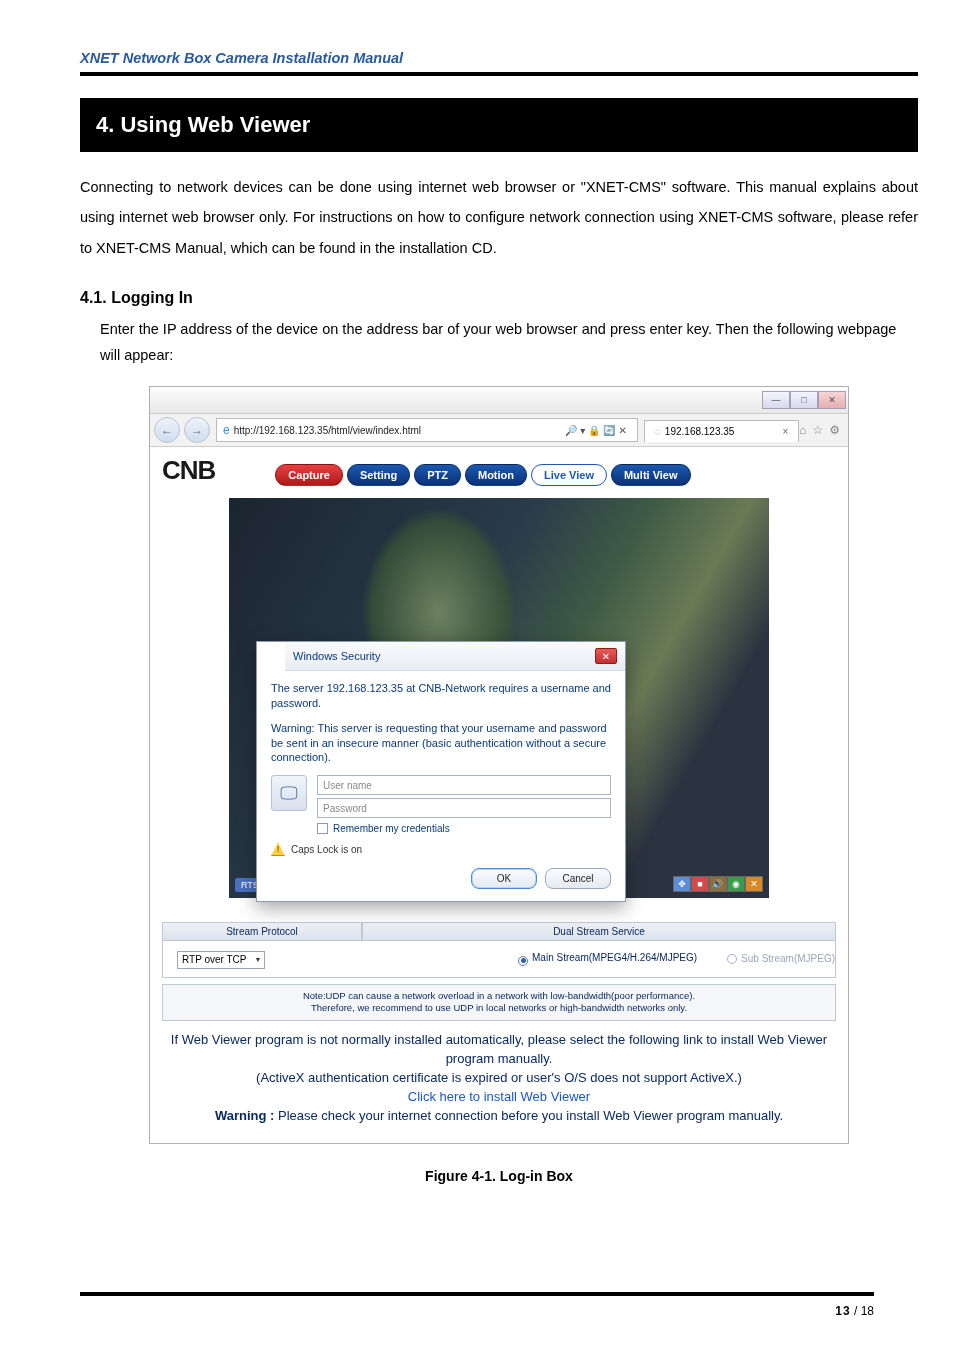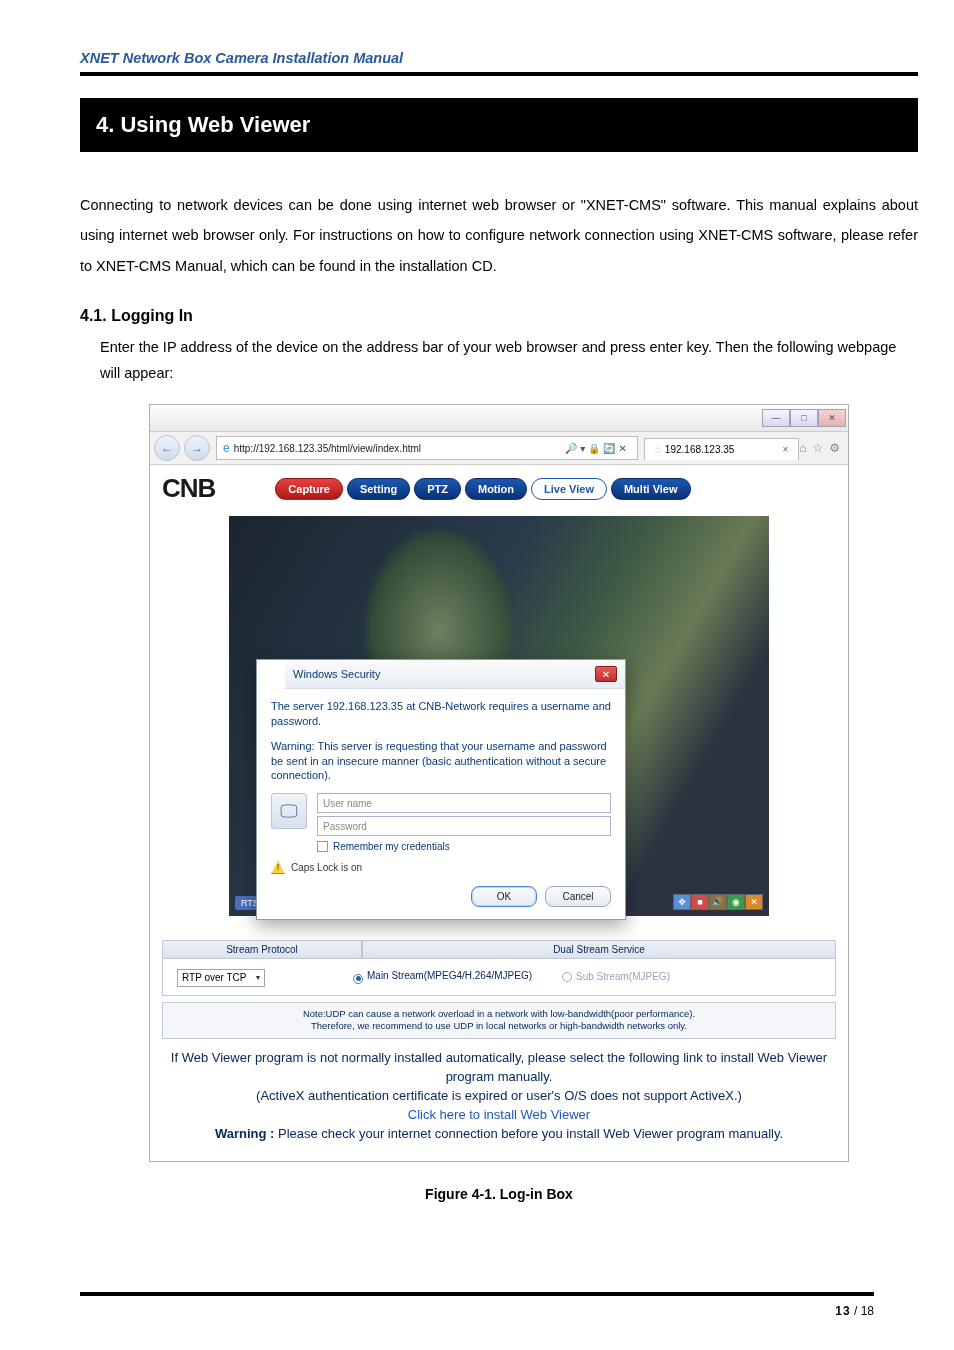--- a/index.html
+++ b/index.html
@@ -1,39 +1,39 @@
 <!DOCTYPE html>
 <html><head>
 <meta charset="utf-8">
 <style>
   * { margin: 0; padding: 0; box-sizing: border-box; }
   body { width: 954px; height: 1350px; background: #fff; font-family: Arial, Helvetica, sans-serif; position: relative; }
   .page-wrap { padding: 50px 36px 40px 80px; }
   .doc-title { font-style: italic; font-weight: bold; color: #2a5a9c; font-size: 14.5px; padding-bottom: 6px; }
   .title-rule { height: 4px; background: #000; margin-bottom: 22px; }
-  .section-bar { background: #000; color: #fff; font-size: 22px; font-weight: bold; padding: 14px 16px; margin-bottom: 38px; }
+  .section-bar { background: #000; color: #fff; font-size: 22px; font-weight: bold; padding: 14px 16px; margin-bottom: 20px; }
   .body-text { font-size: 14.5px; line-height: 2.1; color: #000; text-align: justify; margin-bottom: 26px; }
   .sub-heading { font-size: 16px; font-weight: bold; margin-bottom: 10px; }
   .sub-text { font-size: 14.5px; line-height: 1.75; margin-left: 20px; margin-bottom: 18px; }
   .screenshot-frame { width: 700px; margin: 0 auto 24px auto; border: 1px solid #b0b0b0; position: relative; font-family: "Segoe UI", Tahoma, sans-serif; }
   .win-title { height: 26px; background: linear-gradient(#fdfdfd,#e8e8e8); display: flex; justify-content: flex-end; align-items: center; padding-right: 2px; gap: 0; }
   .win-btn { width: 28px; height: 18px; border: 1px solid #a0a0b8; background: linear-gradient(#f5f5ff,#d8d8ec); font-size: 9px; display: flex; align-items: center; justify-content: center; color: #4a4a6a; }
   .win-btn.cl { background: linear-gradient(#f8d4d4,#e4b0b0); }
   .addr-row { height: 34px; display: flex; align-items: center; background: #f2f2f2; border-top: 1px solid #ccc; border-bottom: 1px solid #ccc; }
   .nav-arrow { width: 26px; height: 26px; border: 1px solid #b8c4d4; border-radius: 50%; background: linear-gradient(#eef3fa,#d0dced); margin-left: 4px; display: flex; align-items: center; justify-content: center; color: #5a6e8c; font-size: 12px; }
   .addr-field { flex: 1; height: 24px; border: 1px solid #bbb; background: #fff; margin: 0 6px; display: flex; align-items: center; padding: 0 6px; font-size: 10px; color: #222; }
   .addr-field .ie { color: #3b8fe8; margin-right: 4px; font-size: 12px; }
   .addr-btns { font-size: 10px; color: #555; margin-left: auto; padding: 0 4px; display: flex; gap: 2px; align-items: center; }
   .tabbar { height: 24px; display: flex; }
   .tab { border: 1px solid #bbb; border-bottom: none; background: #fff; padding: 2px 10px; font-size: 10px; display: flex; align-items: center; gap: 4px; margin-top: 2px; }
   .tab .dot { color: #888; }
   .tab-x { color: #666; font-size: 10px; }
   .extra-icons { margin-left: auto; display: flex; align-items: center; gap: 6px; padding-right: 8px; color: #888; font-size: 12px; }
   .content-area { background: #fff; padding: 8px 12px 18px 12px; }
-  .toolbar-row { display: flex; align-items: center; gap: 0; margin-bottom: 12px; }
+  .toolbar-row { display: flex; align-items: flex-end; gap: 0; margin-bottom: 12px; }
   .logo-cnb { font-family: Arial Black, Arial; font-weight: 900; font-size: 26px; color: #1a1a1a; letter-spacing: -1px; margin-right: 60px; }
   .tbtn { font-size: 11px; font-weight: bold; color: #fff; padding: 4px 12px; border-radius: 11px; margin-right: 4px; border: 1px solid rgba(0,0,0,.25); }
   .tbtn.red { background: linear-gradient(#e84040,#b01818); }
   .tbtn.nav { background: linear-gradient(#1c58b0,#0a3278); }
   .tbtn.live { background: #fff; color: #1c58b0; border: 1px solid #1c58b0; }
   .video-panel { width: 540px; height: 400px; margin: 0 auto; background: #111; position: relative; overflow: hidden; }
   .vid-img { position: absolute; inset: 0; background: linear-gradient(120deg,#1b2530 0%,#2a3b4a 40%,#3d5a45 55%,#6a7a55 68%,#2b3340 80%); }
   .tree { position: absolute; left: 130px; top: 10px; width: 160px; height: 260px; background: radial-gradient(ellipse 60% 50% at 50% 40%, rgba(180,200,120,.5), rgba(60,90,50,.6) 70%, transparent 80%); filter: blur(1px); }
   .rtsp-bar { position: absolute; left: 6px; bottom: 6px; background: #4a70c0; color: #fff; font-size: 9px; padding: 2px 6px; border-radius: 2px; }
   .footer-ctrls { position: absolute; right: 6px; bottom: 6px; display: flex; gap: 0; }
@@ -54,21 +54,21 @@
   .warn-ic { width: 14px; height: 14px; background: #ffd040; border: 1px solid #b88a00; display: flex; align-items: center; justify-content: center; font-size: 9px; color: #5a3a00; clip-path: polygon(50% 0, 100% 100%, 0 100%); }
   .dlg-btns { display: flex; justify-content: flex-end; gap: 8px; }
   .dlg-btn { width: 66px; height: 21px; border: 1px solid #98a8bc; background: linear-gradient(#fbfcfe,#e4eaf2); border-radius: 8px; font-size: 10px; display: flex; align-items: center; justify-content: center; color: #222; }
   .dlg-btn.ok { border: 1px solid #4a88d8; box-shadow: 0 0 0 1px #bcd4f4 inset; }
   .stream-head-row { display: flex; margin-top: 24px; }
   .sh-cell { flex: 1; background: linear-gradient(#eef1f6,#dce2ec); border: 1px solid #c0c8d6; font-size: 10px; color: #0a2a60; padding: 3px 0; text-align: center; }
   .stream-row { display: flex; align-items: center; padding: 8px 0; border: 1px solid #c0c8d6; border-top: none; }
   .sr-left { width: 170px; padding-left: 14px; }
   .sel { height: 18px; border: 1px solid #9aa6ba; background: #fff; font-size: 10px; padding: 0 18px 0 4px; display: inline-flex; align-items: center; position: relative; }
   .sel::after { content: "▼"; position: absolute; right: 3px; font-size: 7px; color: #333; }
-  .sr-right { flex: 1; display: flex; align-items: center; gap: 30px; font-size: 10px; color: #0a2a60; padding-left: 20px; }
+  .sr-right { flex: 1; display: flex; align-items: center; gap: 30px; font-size: 10px; color: #0a2a60; padding-left: 20px; justify-content: flex-end; }
   .radio { width: 10px; height: 10px; border: 1px solid #5a7ab0; border-radius: 50%; display: inline-flex; align-items: center; justify-content: center; margin-right: 4px; vertical-align: -2px; }
   .radio.on::after { content: ""; width: 5px; height: 5px; background: #2a60b0; border-radius: 50%; }
   .radio.off { border-color: #aac; }
   .sub-radio { color: #9aa6ba; }
   .note-box { border: 1px solid #c0c8d6; background: #f4f6fa; font-size: 9.5px; color: #0a2a60; text-align: center; padding: 5px 8px; line-height: 1.35; margin-top: 6px; }
   .info-block { text-align: center; font-size: 13px; line-height: 1.45; margin-top: 10px; color: #0a2a60; }
   .info-block .link { color: #1c58c0; }
   .info-block .warn { }
   .figure-caption { text-align: center; font-weight: bold; font-size: 14px; margin-top: 13px; }
   .foot-rule { position: absolute; left: 80px; right: 80px; bottom: 54px; height: 4px; background: #000; }

